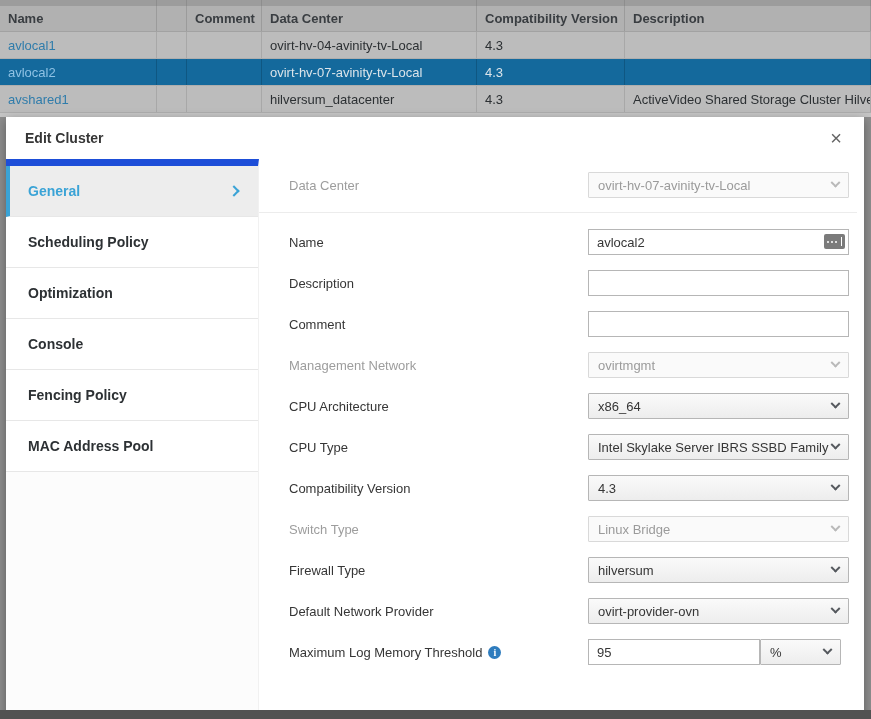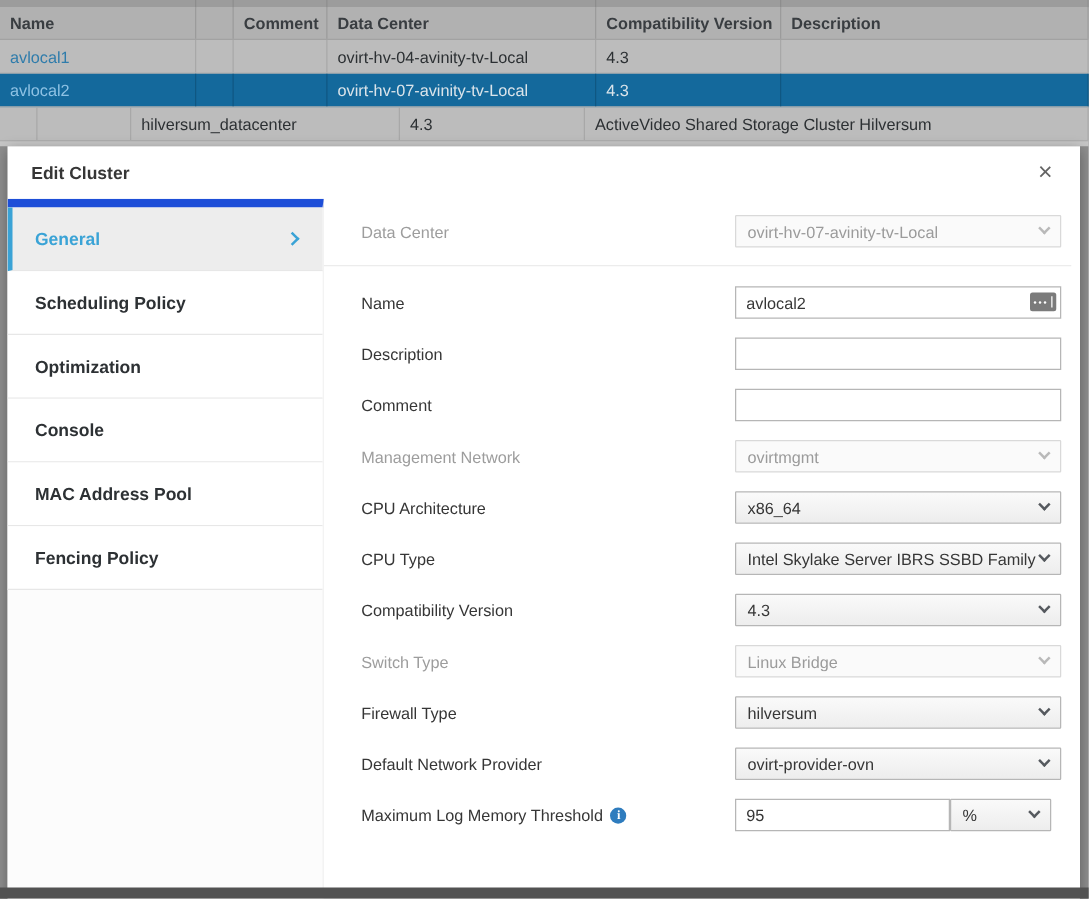--- a/index.html
+++ b/index.html
@@ -125,20 +125,21 @@
   </div>
   <div class="trow tbody-row selected">
     <div class="tcell col-0 link">avlocal2</div>
     <div class="tcell col-1"></div>
     <div class="tcell col-2"></div>
     <div class="tcell col-3">ovirt-hv-07-avinity-tv-Local</div>
     <div class="tcell col-4">4.3</div>
     <div class="tcell col-5"></div>
   </div>
   <div class="trow tbody-row">
+    <div class="tcell col-0 link">avshared1</div>
     <div class="tcell col-1"></div>
     <div class="tcell col-2"></div>
     <div class="tcell col-3">hilversum_datacenter</div>
     <div class="tcell col-4">4.3</div>
     <div class="tcell col-5">ActiveVideo Shared Storage Cluster Hilversum</div>
   </div>
 </div>
 
 <div class="dialog">
   <div class="dlg-header">
@@ -157,24 +158,24 @@
       <div class="tab">
         <span>Scheduling Policy</span>
       </div>
       <div class="tab">
         <span>Optimization</span>
       </div>
       <div class="tab">
         <span>Console</span>
       </div>
       <div class="tab">
+        <span>Fencing Policy</span>
+      </div>
+      <div class="tab">
         <span>MAC Address Pool</span>
-      </div>
-      <div class="tab">
-        <span>Fencing Policy</span>
       </div>
     </div>
 
     <div class="form">
 
       <div class="frow">
         <label class="flabel disabled">Data Center</label>
         <div class="control">
           <div class="select disabled">
             <span class="val">ovirt-hv-07-avinity-tv-Local</span>

